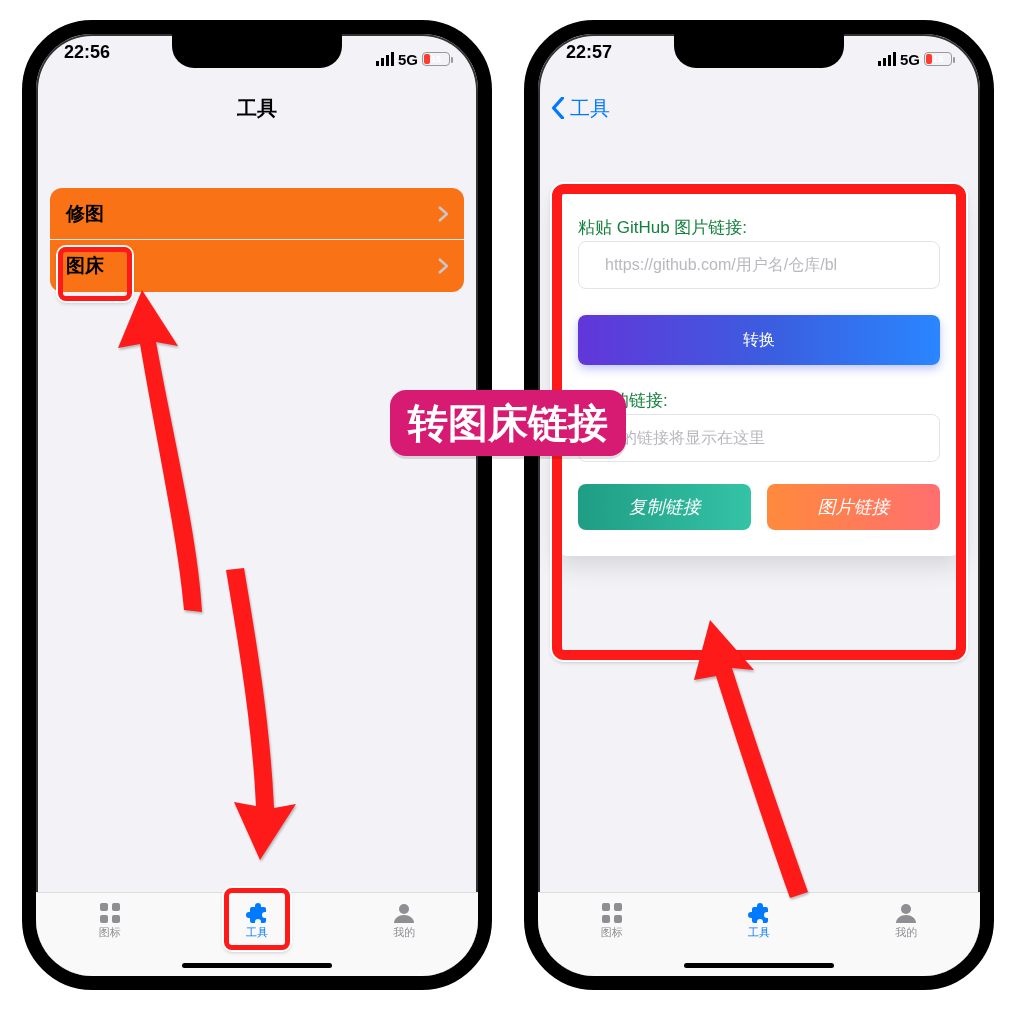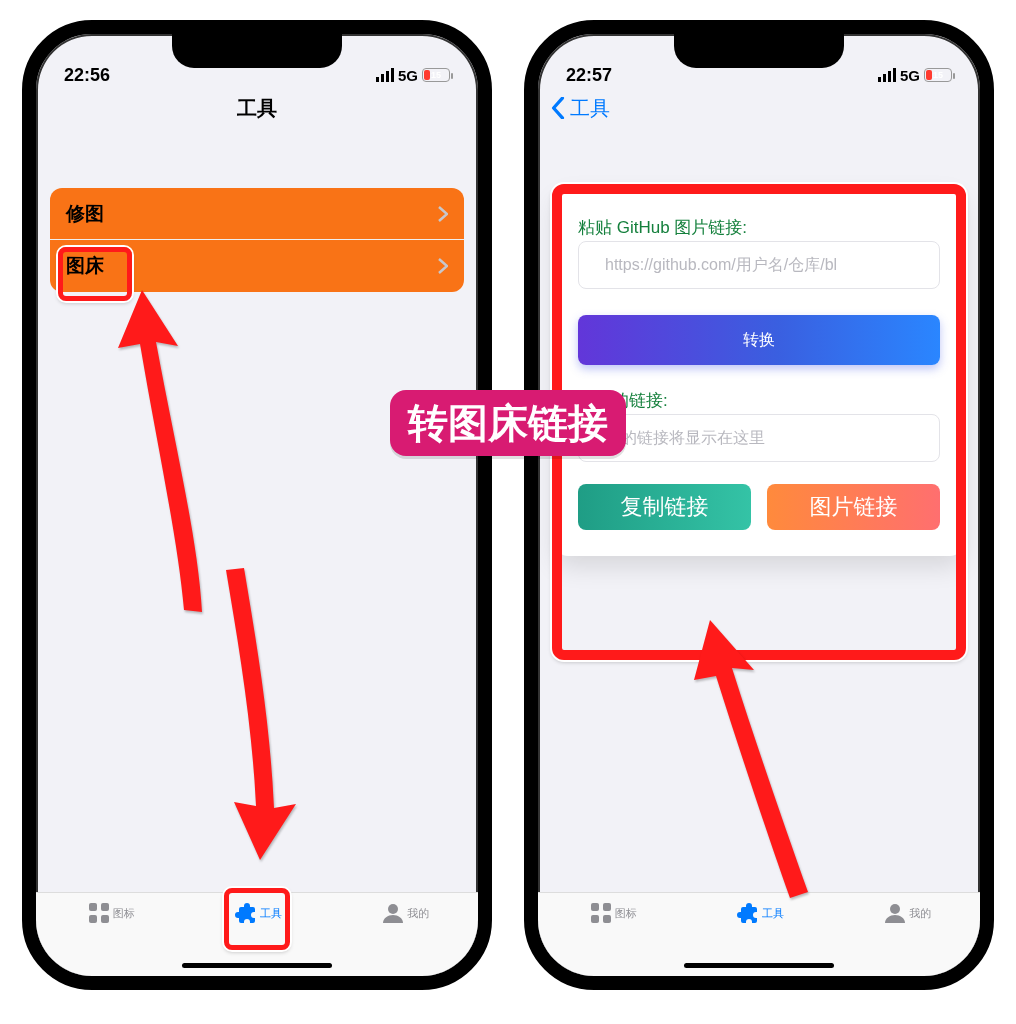--- a/index.html
+++ b/index.html
@@ -34,25 +34,24 @@
     transform: translateX(-50%);
     width: 170px; height: 34px;
     background: #000;
     border-bottom-left-radius: 22px;
     border-bottom-right-radius: 22px;
     z-index: 50;
   }
 
   .statusbar {
     position: absolute;
-    top: 24px; left: 0; right: 0;
+    top: 8px; left: 0; right: 0;
     height: 34px;
     display: flex;
     justify-content: space-between;
-    align-items: center;
     padding: 0 28px;
     font-weight: 700;
     font-size: 18px;
     z-index: 40;
   }
   .status-right { display: flex; align-items: center; gap: 4px; font-size: 15px; font-weight:700; }
   .sig { display:inline-flex; align-items:flex-end; gap:2px; }
   .sig i { width:3px; background:#000; display:inline-block; }
   .sig i:nth-child(1){height:5px;} .sig i:nth-child(2){height:8px;}
   .sig i:nth-child(3){height:11px;} .sig i:nth-child(4){height:14px;}
@@ -90,21 +89,21 @@
   .chev polyline { stroke:#c7c7cc; stroke-width:2.5; fill:none; }
 
   .hl-box { position:absolute; border:5px solid #ff1a1a; border-radius:8px; box-shadow:0 0 0 2px #fff, 0 2px 4px rgba(0,0,0,.25); }
 
   .tabbar {
     position:absolute; bottom:0; left:0; right:0; height:84px;
     background:#f9f9f9; border-top:1px solid #ddd;
     display:flex; justify-content:space-around; align-items:flex-start;
     padding-top:8px;
   }
-  .tab { display:flex; flex-direction:row; align-items:center; gap:0; font-size:11px; color:#8e8e93; }
+  .tab { display:flex; flex-direction:column; align-items:center; gap:0; font-size:11px; color:#8e8e93; }
   .tab.active { color:#007aff; }
   .tab svg { width:28px; height:24px; }
   .home-ind { position:absolute; bottom:8px; left:50%; transform:translateX(-50%); width:150px; height:5px; background:#000; border-radius:3px; }
 
   
   .card {
     margin: 58px 18px 0 18px;
     background:#fff; border-radius:12px;
     padding: 28px 22px 26px 22px;
     box-shadow: 0 10px 26px rgba(0,0,0,.12);
@@ -118,21 +117,22 @@
   .card input::placeholder { color:#b8b8bf; }
   .btn-convert {
     margin-top:26px; height:50px; border:none; border-radius:8px;
     background: linear-gradient(90deg,#6236d9 0%, #3a5fe0 55%, #2a86ff 100%);
     color:#fff; font-size:16px; font-weight:400; width:100%;
     box-shadow: 0 4px 10px rgba(70,90,230,.35);
   }
   .btn-row { display:flex; gap:16px; margin-top:22px; }
   .btn-sm {
     flex:1; height:46px; border:none; border-radius:8px; color:#fff;
-    font-size:22px;
+    font-size:18px;
+    font-style:italic;
   }
   .btn-copy { background: linear-gradient(90deg,#1f9d85,#34c3a6); }
   .btn-prev { background: linear-gradient(90deg,#ff8a3c,#ff6f6f); }
 
   
   .bubble {
     position:absolute;
     left: 50%; transform: translateX(-50%);
     top: 390px;
     z-index: 200;

